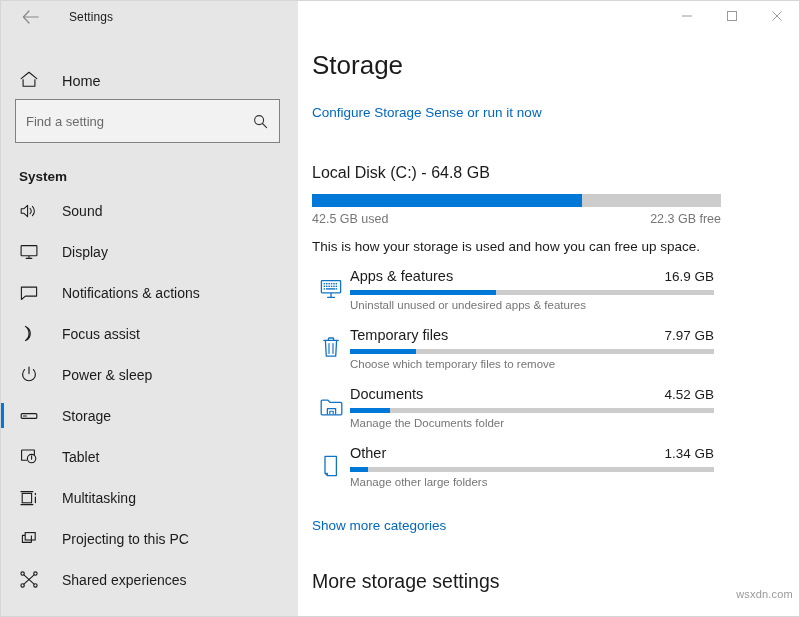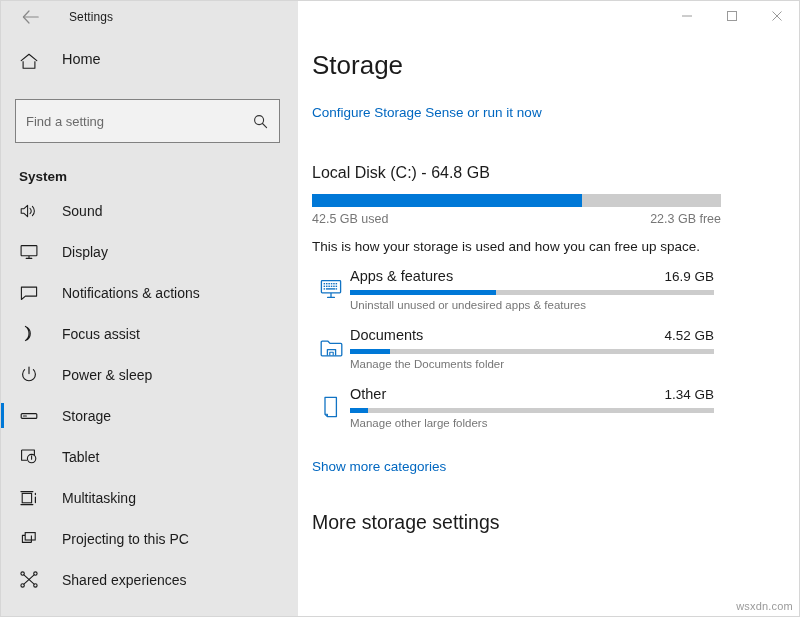--- a/index.html
+++ b/index.html
@@ -56,21 +56,21 @@
   .back-btn svg { display: block; }
   .app-title {
     font-size: 12px;
     color: #1b1b1b;
     margin-left: 16px;
     letter-spacing: 0.1px;
   }
 
   .home-row {
     display: flex;
-    align-items: flex-start;
+    align-items: flex-end;
     height: 38px;
     padding-left: 18px;
     margin-top: 18px;
     box-sizing: border-box;
     cursor: default;
   }
   .home-row .ico {
     width: 20px;
     height: 20px;
     display: flex;
@@ -311,21 +311,21 @@
 
   .more-title {
     font-size: 19.5px;
     color: #1b1b1b;
     margin-top: 36px;
   }
 
   .watermark {
     position: absolute;
     right: 6px;
-    bottom: 4px;
+    bottom: 16px;
     font-size: 11px;
     color: #9a9a9a;
     letter-spacing: 0.2px;
     text-align: center;
   }
 </style>
 </head>
 <body>
 
 <div class="window">
@@ -554,20 +554,40 @@
               <span class="cat-name">Apps &amp; features</span>
               <span class="cat-size">16.9 GB</span>
             </div>
             <div class="cat-bar">
               <div class="fill" style="width: 40%;"></div>
             </div>
             <div class="cat-sub">Uninstall unused or undesired apps &amp; features</div>
           </div>
         </div>
 
+        <div class="cat-row">
+          <div class="cat-icon">
+            <svg width="18" height="21" viewBox="0 0 18 21">
+              <path d="M1.8 3.4 H16.2" stroke="#1173c4" stroke-width="1.3" stroke-linecap="round"></path>
+              <path d="M6.4 3.2 V1.8 A0.8 0.8 0 0 1 7.2 1 H10.8 A0.8 0.8 0 0 1 11.6 1.8 V3.2" fill="none" stroke="#1173c4" stroke-width="1.3" stroke-linejoin="round"></path>
+              <path d="M3.4 3.6 L4.3 19.2 H13.7 L14.6 3.6" fill="none" stroke="#1173c4" stroke-width="1.3" stroke-linejoin="round"></path>
+              <path d="M7 6.6 V16.4 M11 6.6 V16.4" stroke="#1173c4" stroke-width="1.15" stroke-linecap="round"></path>
+            </svg>
+          </div>
+          <div class="cat-body">
+            <div class="cat-head">
+              <span class="cat-name">Temporary files</span>
+              <span class="cat-size">7.97 GB</span>
+            </div>
+            <div class="cat-bar">
+              <div class="fill" style="width: 18%;"></div>
+            </div>
+            <div class="cat-sub">Choose which temporary files to remove</div>
+          </div>
+        </div>
 
         <div class="cat-row">
           <div class="cat-icon">
             <svg width="23" height="20" viewBox="0 0 23 20">
               <path d="M1.2 4.2 A1 1 0 0 1 2.2 3.2 H8 L10 5.4 H20.8 A1 1 0 0 1 21.8 6.4 V16.8 A1 1 0 0 1 20.8 17.8 H2.2 A1 1 0 0 1 1.2 16.8 Z" fill="none" stroke="#1173c4" stroke-width="1.3" stroke-linejoin="round"></path>
               <path d="M7.4 17.6 V11.6 H15.6 V17.6" fill="none" stroke="#1173c4" stroke-width="1.3" stroke-linejoin="round"></path>
               <path d="M9.8 17.5 V14.2 H13.2 V17.5" fill="none" stroke="#1173c4" stroke-width="1.15" stroke-linejoin="round"></path>
             </svg>
           </div>
           <div class="cat-body">

